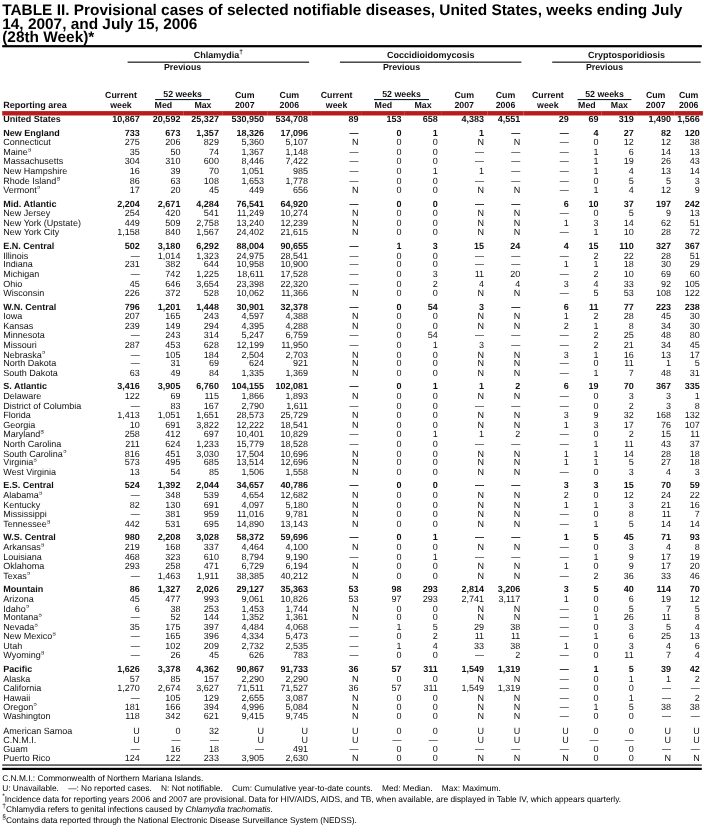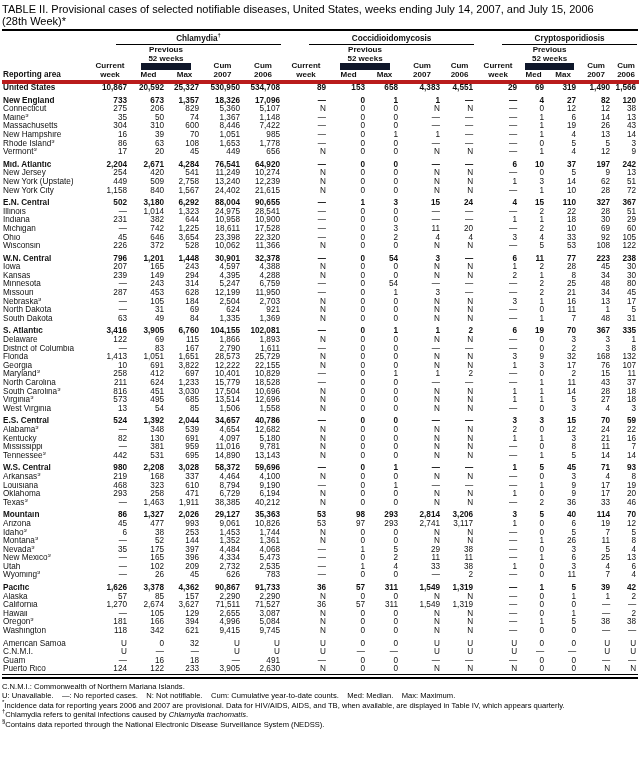--- a/index.html
+++ b/index.html
@@ -1,26 +1,26 @@
 <!DOCTYPE html>
 <html><head>
 <meta charset="utf-8">
 <style>
   html,body{margin:0;padding:0;background:#fff;}
   body{width:640px;height:759px;overflow:hidden;font-family:"Liberation Sans",sans-serif;color:#111;}
   .page{padding:3px 2px 0 2px;}
-  .title{font-weight:normal;font-size:11px;line-height:12px;color:#000;}
+  .title{font-weight:bold;font-size:14px;line-height:12px;color:#000;}
   .title-rule{border-bottom:2px solid #000;margin-top:2px;}
   table{border-collapse:collapse;table-layout:fixed;width:637px;margin-top:3px;}
   th{font-weight:bold;font-size:8px;line-height:9px;padding:0;vertical-align:bottom;white-space:nowrap;}
   th.ctr{text-align:center;}
   th.arealbl{text-align:left;padding-left:1px;font-size:8.2px;}
   .grp-label{display:block;text-align:center;font-size:8.2px;border-bottom:1px solid #000;padding-bottom:1px;margin-left:26px;margin-right:2px;}
   th.prev{text-align:center;}
-  th.prev .u{display:inline-block;border-bottom:7px solid #0f172a;padding:0 7px;}
+  th.prev .u{display:inline-block;border-bottom:1px solid #0f172a;padding:0 7px;margin-top:15px;}
   tr.hdr-last th{border-bottom:4px solid #b91c1c;padding-bottom:1px;margin-left:42px;}
   td{font-size:8.2px;line-height:8.6px;padding:0;white-space:nowrap;overflow:hidden;}
   td.area{text-align:left;padding-left:1px;}
   td.num{text-align:right;padding-right:3px;}
   tr.bold td{font-weight:bold;}
   tr.gap td{height:4px;line-height:4px;font-size:1px;}
   sup{font-size:6px;line-height:0;vertical-align:super;}
   .endrule{border-top:1px solid #000;height:2px;border-bottom:2px solid #000;}
   .footnotes{margin-top:3px;font-size:7.6px;line-height:9.4px;color:#000;}
   .fn{padding-left:7px;text-indent:-7px;white-space:pre-wrap;}
@@ -655,21 +655,21 @@
           <td class="num">32</td>
           <td class="num">168</td>
           <td class="num">132</td>
         </tr>
         <tr class="">
           <td class="area">Georgia</td>
           <td class="num">10</td>
           <td class="num">691</td>
           <td class="num">3,822</td>
           <td class="num">12,222</td>
-          <td class="num">22,155</td>
+          <td class="num">18,541</td>
           <td class="num">N</td>
           <td class="num">0</td>
           <td class="num">0</td>
           <td class="num">N</td>
           <td class="num">N</td>
           <td class="num">1</td>
           <td class="num">3</td>
           <td class="num">17</td>
           <td class="num">76</td>
           <td class="num">107</td>

